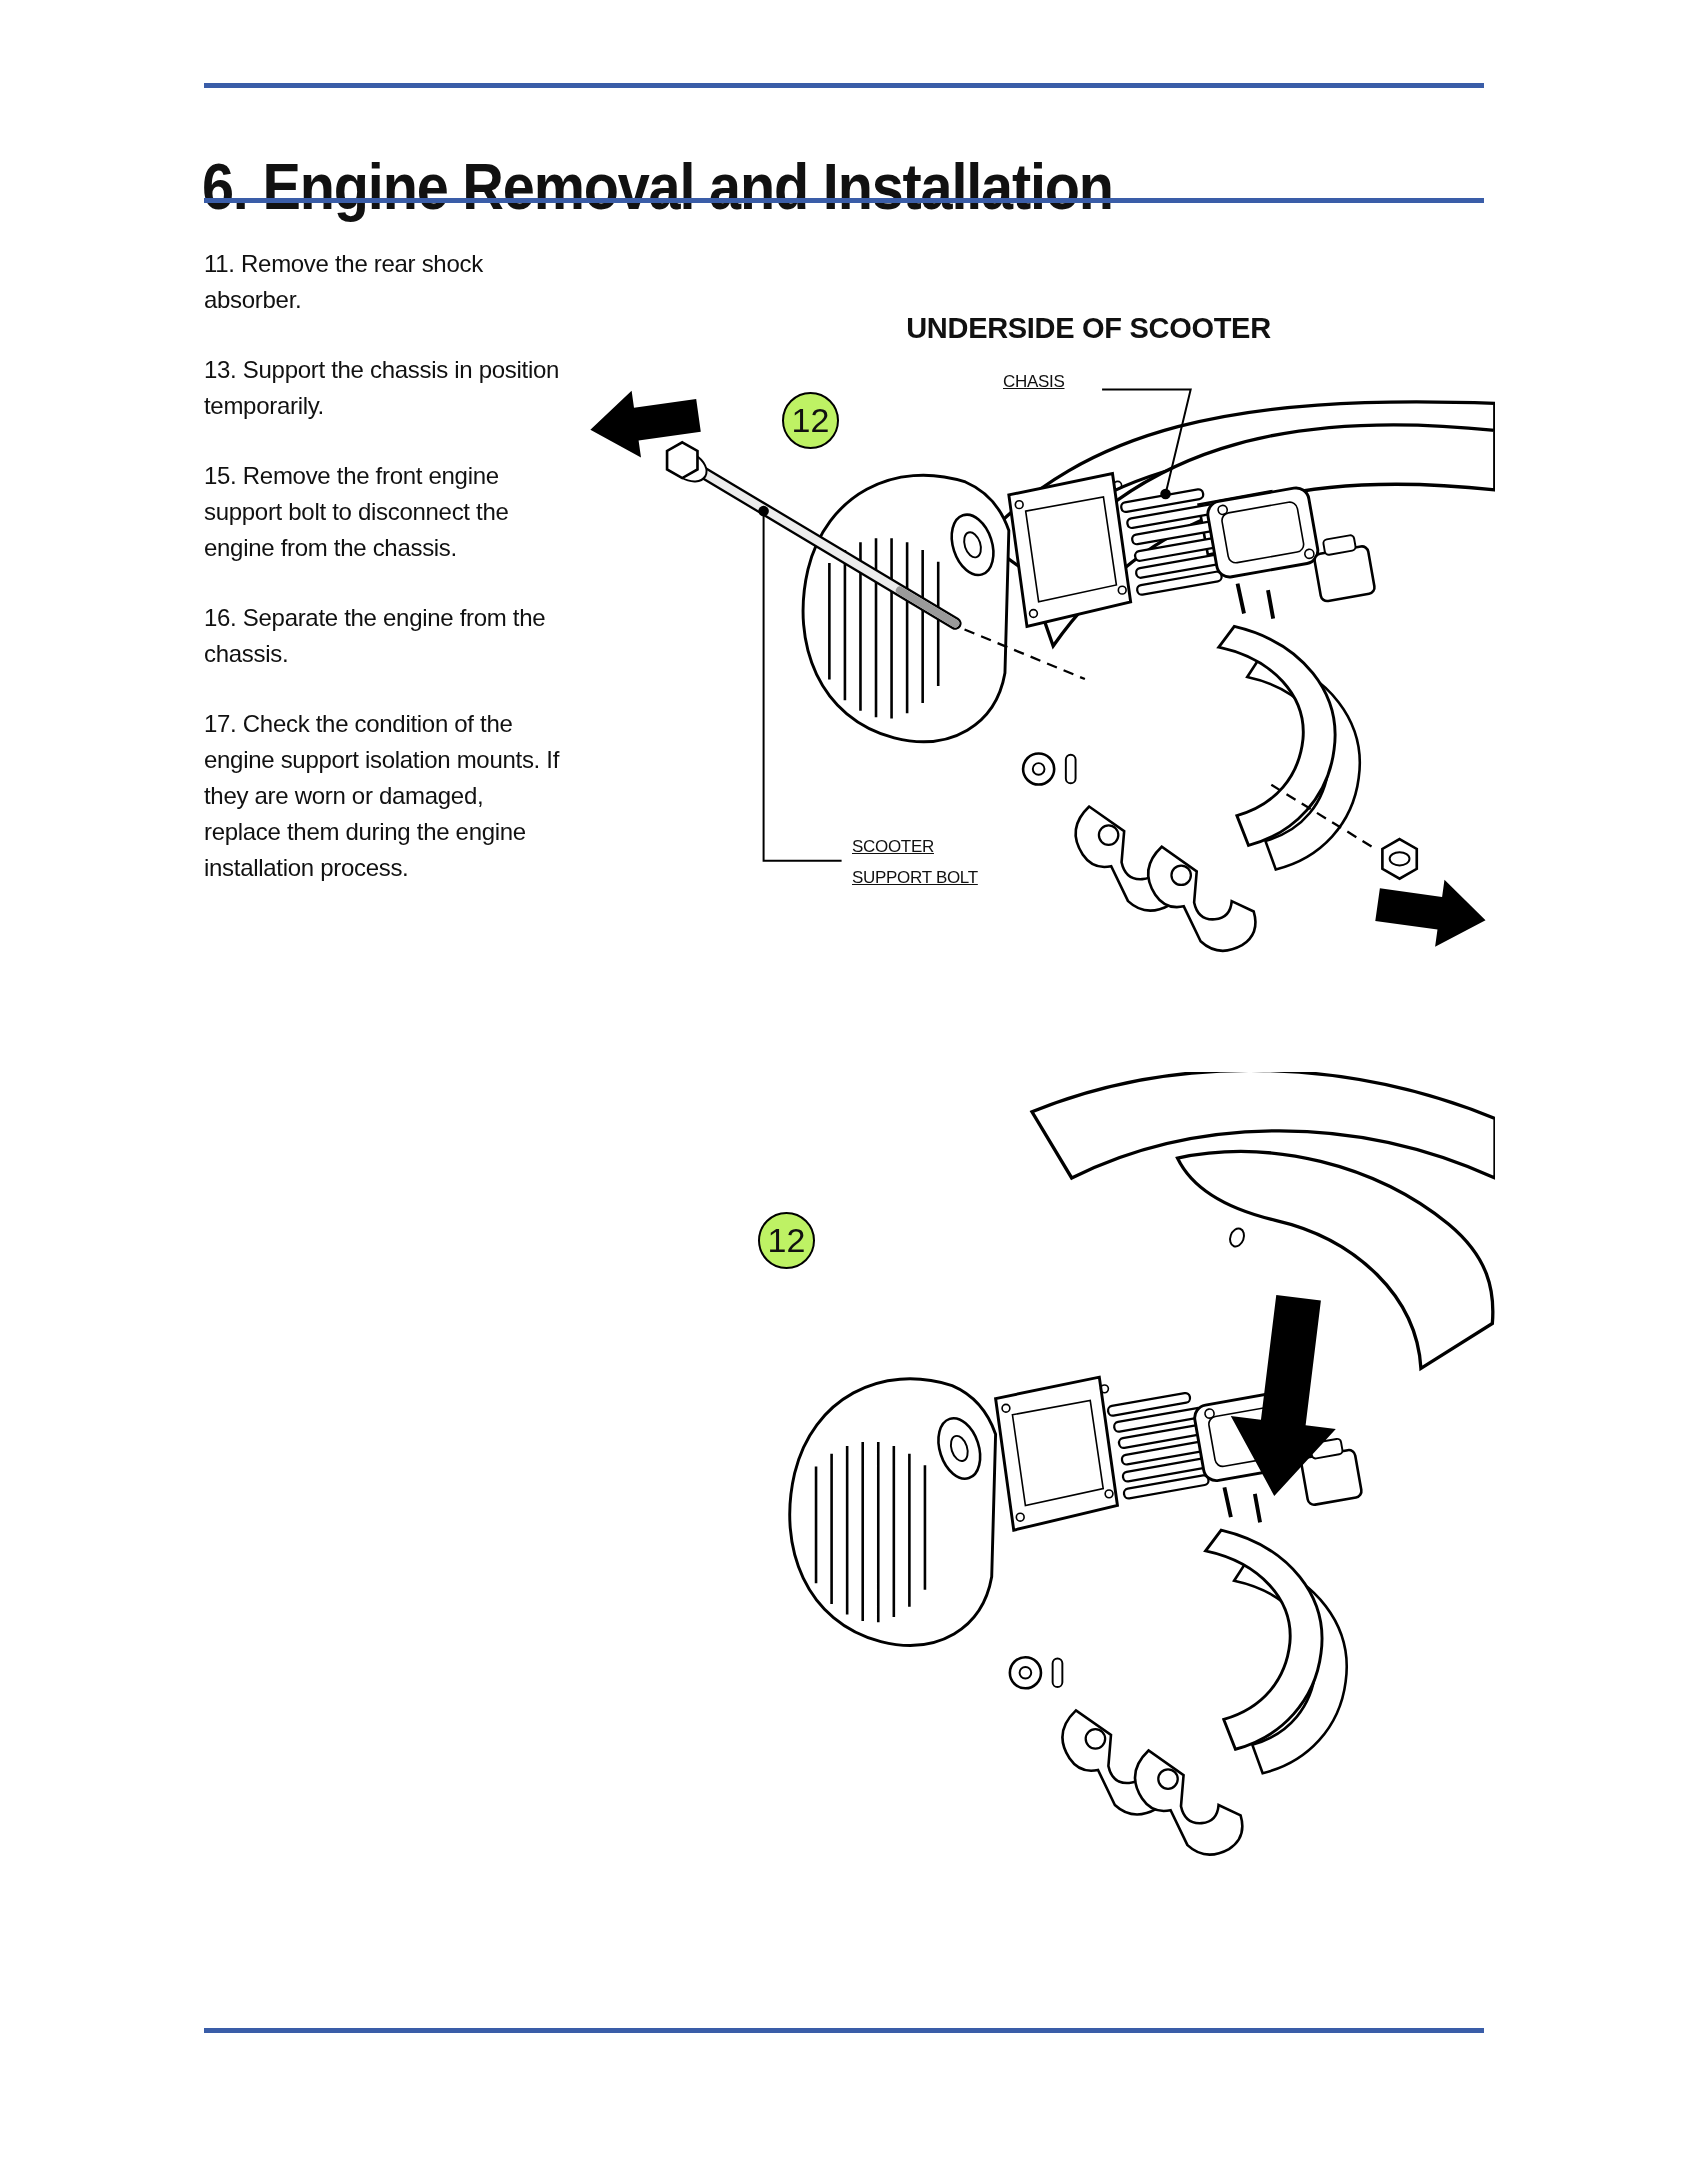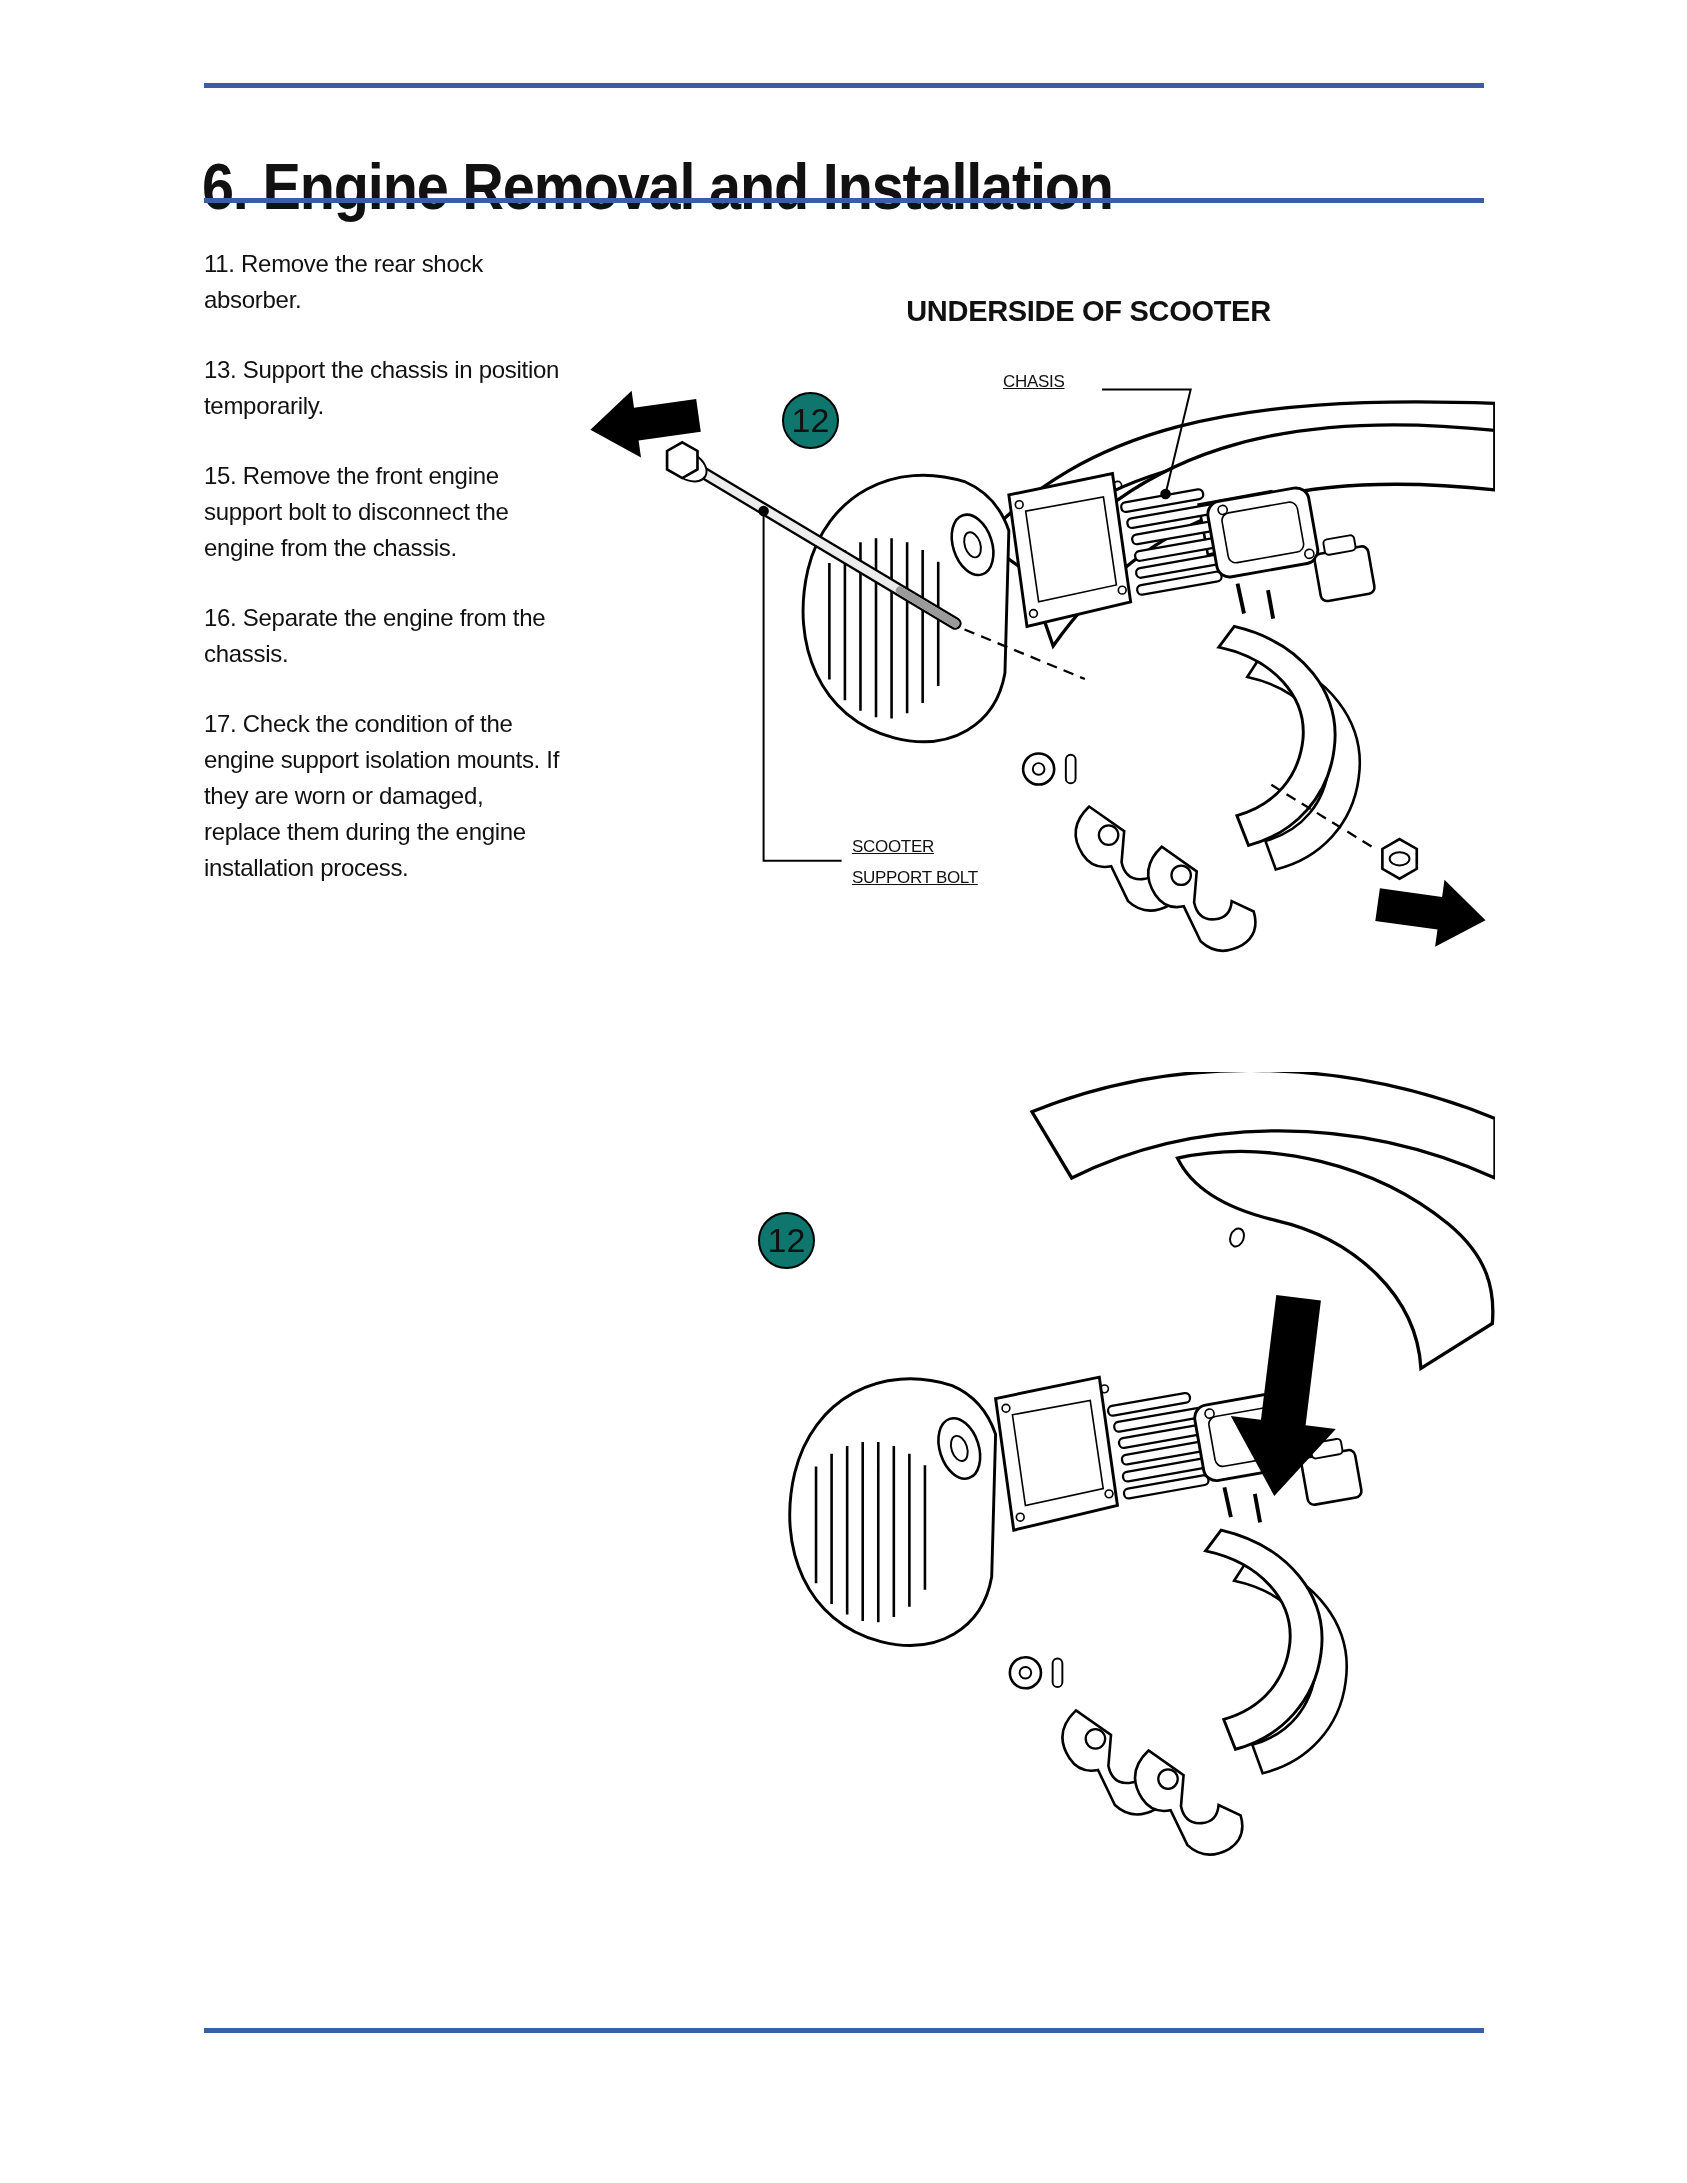--- a/index.html
+++ b/index.html
@@ -41,21 +41,21 @@
   }
   .steps p{
     margin:0 0 34px 0;
     font-size:24px;
     line-height:36px;
     letter-spacing:-0.3px;
   }
   .fig-heading{
     position:absolute;
     left:791px;
-    top:295px;
+    top:312px;
     width:595px;
     text-align:center;
     font-size:29px;
     font-weight:bold;
     letter-spacing:-0.3px;
   }
   .diagram{
     position:absolute;
     left:569px;
   }
@@ -64,21 +64,21 @@
   .callout-circle{
     position:absolute;
     width:53px;
     height:53px;
     border:2.6px solid #000;
     border-radius:50%;
     display:flex;
     align-items:center;
     justify-content:center;
     font-size:34px;
-    background:#0f766e;
+    background:#bef264;
   }
   .callout-12{left:782px;top:392px;}
   .callout-16{left:758px;top:1212px;}
   .part-label{
     position:absolute;
     font-size:17px;
     letter-spacing:-0.3px;
     white-space:nowrap;
     text-decoration:underline;
   }

